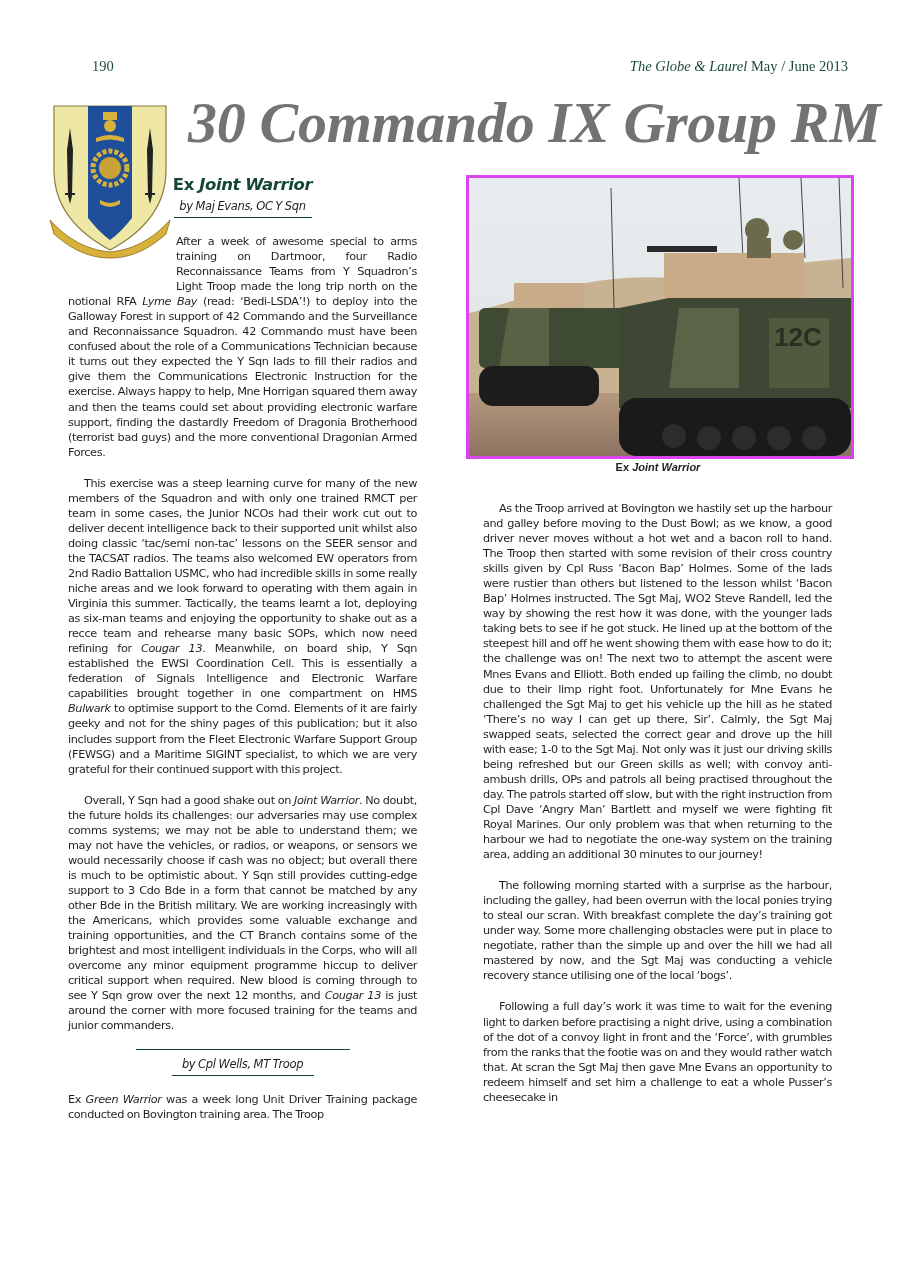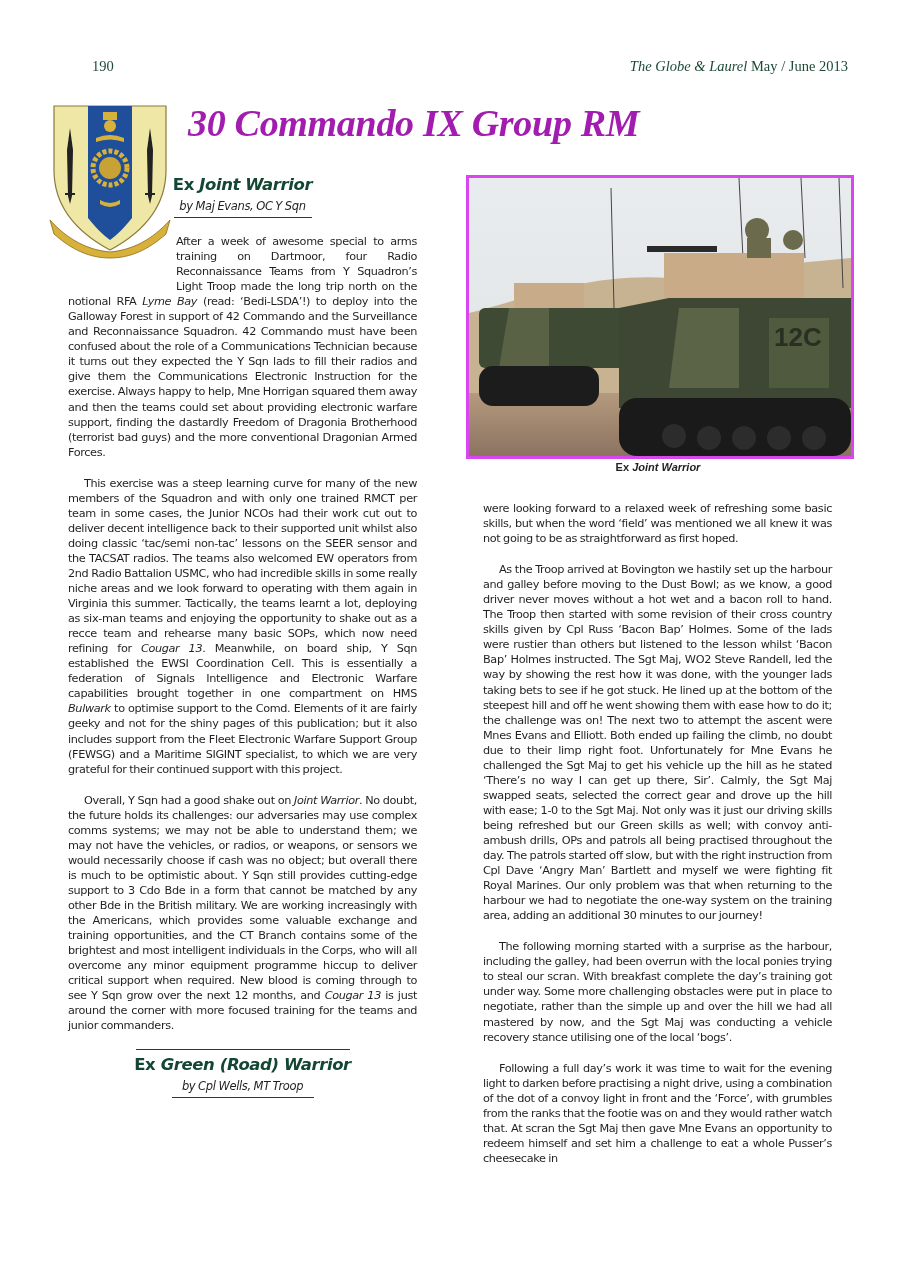--- a/index.html
+++ b/index.html
@@ -2,21 +2,21 @@
 <html><head>
 <meta charset="utf-8">
 <style>
   html, body { margin: 0; padding: 0; background: #ffffff; }
   body { width: 908px; height: 1280px; position: relative; overflow: hidden; color: #231f20; }
   .runhead { position: absolute; top: 58px; left: 52px; right: 60px; height: 20px; font-family: "Liberation Serif", serif; font-size: 14.5px; color: #1d4a36; }
   .runhead .pg { position: absolute; left: 0; top: 0; margin-left: 40px; }
   .runhead .pub { position: absolute; right: 0; top: 0; text-align: center; }
   .runhead .pub i { font-style: italic; }
   .crest { position: absolute; left: 48px; top: 100px; width: 124px; height: 160px; }
-  .title { position: absolute; left: 188px; top: 88px; width: 670px; font-family: "Liberation Serif", serif; font-style: italic; font-weight: bold; font-size: 38px; line-height: 70px; color: #a21caf; white-space: nowrap; letter-spacing: -0.3px; }
+  .title { position: absolute; left: 188px; top: 88px; width: 670px; font-family: "Liberation Serif", serif; font-style: italic; font-weight: bold; font-size: 58px; line-height: 70px; color: #737373; white-space: nowrap; letter-spacing: -0.3px; }
   .col { position: absolute; font-family: "DejaVu Sans", sans-serif; font-size: 11.25px; line-height: 15.05px; text-align: justify; color: #231f20; letter-spacing: -0.35px; word-spacing: -0.5px; }
   .col p { margin: 16px; text-indent: 16px; }
   .col p.noind { text-indent: 0; }
   .left { left: 52px; top: 174px; width: 381px; }
   .right { left: 467px; top: 485px; width: 381px; }
   .head { text-align: center; font-family: "DejaVu Sans", sans-serif; font-weight: bold; font-size: 16.5px; line-height: 22px; color: #134733; margin: 0; text-indent: 0; letter-spacing: -0.4px; word-spacing: 0; }
   .head i { font-style: italic; }
   .byline { text-align: center; font-style: italic; font-size: 11.5px; line-height: 20px; margin: 0 auto 4px auto; width: 138px; border-bottom: 1px solid #134733; padding-bottom: 1px; text-indent: 0; }
   .byline2 { width: 142px; }
   .float-crest { float: left; width: 124px; height: 66px; margin: 0 4px 0 -4px; shape-outside: polygon(0 0, 100% 0, 100% 100%, 0 100%); }
@@ -52,22 +52,22 @@
 <div class="title">30 Commando IX Group RM</div>
 
 <div class="col left">
   <div class="head"><span>Ex</span> <i>Joint Warrior</i></div>
   <div class="byline">by Maj Evans, OC Y Sqn</div>
   <div class="float-crest"></div>
   <p class="noind" style="text-indent:0"><span>After a week of awesome special to arms training on Dartmoor, four Radio Reconnaissance Teams from Y Squadron’s Light Troop made the long trip north on the notional RFA </span><i>Lyme Bay</i><span> (read: ‘Bedi-LSDA’!) to deploy into the Galloway Forest in support of 42 Commando and the Surveillance and Reconnaissance Squadron. 42 Commando must have been confused about the role of a Communications Technician because it turns out they expected the Y Sqn lads to fill their radios and give them the Communications Electronic Instruction for the exercise. Always happy to help, Mne Horrigan squared them away and then the teams could set about providing electronic warfare support, finding the dastardly Freedom of Dragonia Brotherhood (terrorist bad guys) and the more conventional Dragonian Armed Forces.</span></p>
   <p><span>This exercise was a steep learning curve for many of the new members of the Squadron and with only one trained RMCT per team in some cases, the Junior NCOs had their work cut out to deliver decent intelligence back to their supported unit whilst also doing classic ‘tac/semi non-tac’ lessons on the SEER sensor and the TACSAT radios. The teams also welcomed EW operators from 2nd Radio Battalion USMC, who had incredible skills in some really niche areas and we look forward to operating with them again in Virginia this summer. Tactically, the teams learnt a lot, deploying as six-man teams and enjoying the opportunity to shake out as a recce team and rehearse many basic SOPs, which now need refining for </span><i>Cougar 13</i><span>. Meanwhile, on board ship, Y Sqn established the EWSI Coordination Cell. This is essentially a federation of Signals Intelligence and Electronic Warfare capabilities brought together in one compartment on HMS </span><i>Bulwark</i><span> to optimise support to the Comd. Elements of it are fairly geeky and not for the shiny pages of this publication; but it also includes support from the Fleet Electronic Warfare Support Group (FEWSG) and a Maritime SIGINT specialist, to which we are very grateful for their continued support with this project.</span></p>
   <p><span>Overall, Y Sqn had a good shake out on </span><i>Joint Warrior</i><span>. No doubt, the future holds its challenges: our adversaries may use complex comms systems; we may not be able to understand them; we may not have the vehicles, or radios, or weapons, or sensors we would necessarily choose if cash was no object; but overall there is much to be optimistic about. Y Sqn still provides cutting-edge support to 3 Cdo Bde in a form that cannot be matched by any other Bde in the British military. We are working increasingly with the Americans, which provides some valuable exchange and training opportunities, and the CT Branch contains some of the brightest and most intelligent individuals in the Corps, who will all overcome any minor equipment programme hiccup to deliver critical support when required. New blood is coming through to see Y Sqn grow over the next 12 months, and </span><i>Cougar 13</i><span> is just around the corner with more focused training for the teams and junior commanders.</span></p>
   <div class="rule"></div>
-  <div class="head"><span>Ex</span> <i>Green (Road) Warrior</i></div>
   <div class="byline byline2">by Cpl Wells, MT Troop</div>
+  <p class="noind"><span>Ex </span><i>Green Warrior</i><span id="continued"> was a week long Unit Driver Training package conducted on Bovington training area. The Troop</span></p>
 </div>
 
 <div class="photo">
   <svg width="382" height="278" viewBox="0 0 382 278" xmlns="http://www.w3.org/2000/svg">
     <defs>
       <linearGradient id="sky" x1="0" y1="0" x2="0" y2="1">
           <stop offset="0" stop-color="#e9ecee"></stop>
           <stop offset="1" stop-color="#dfe3e4"></stop>
         </linearGradient>
       <linearGradient id="ground" x1="0" y1="0" x2="0" y2="1">
@@ -103,17 +103,16 @@
         <circle cx="240" cy="260" r="12"></circle>
         <circle cx="275" cy="260" r="12"></circle>
         <circle cx="310" cy="260" r="12"></circle>
         <circle cx="345" cy="260" r="12"></circle>
       </g>
   </svg>
 </div>
 <div class="caption"><span>Ex</span> <i>Joint Warrior</i></div>
 
 <div class="col right">
-  <p class="noind" id="right-cont">were looking forward to a relaxed week of refreshing some basic skills, but when the word ‘field’ was mentioned we all knew it was not going to be as straightforward as first hoped.</p>
   <p>As the Troop arrived at Bovington we hastily set up the harbour and galley before moving to the Dust Bowl; as we know, a good driver never moves without a hot wet and a bacon roll to hand. The Troop then started with some revision of their cross country skills given by Cpl Russ ‘Bacon Bap’ Holmes. Some of the lads were rustier than others but listened to the lesson whilst ‘Bacon Bap’ Holmes instructed. The Sgt Maj, WO2 Steve Randell, led the way by showing the rest how it was done, with the younger lads taking bets to see if he got stuck. He lined up at the bottom of the steepest hill and off he went showing them with ease how to do it; the challenge was on! The next two to attempt the ascent were Mnes Evans and Elliott. Both ended up failing the climb, no doubt due to their limp right foot. Unfortunately for Mne Evans he challenged the Sgt Maj to get his vehicle up the hill as he stated ‘There’s no way I can get up there, Sir’. Calmly, the Sgt Maj swapped seats, selected the correct gear and drove up the hill with ease; 1-0 to the Sgt Maj. Not only was it just our driving skills being refreshed but our Green skills as well; with convoy anti-ambush drills, OPs and patrols all being practised throughout the day. The patrols started off slow, but with the right instruction from Cpl Dave ‘Angry Man’ Bartlett and myself we were fighting fit Royal Marines. Our only problem was that when returning to the harbour we had to negotiate the one-way system on the training area, adding an additional 30 minutes to our journey!</p>
   <p>The following morning started with a surprise as the harbour, including the galley, had been overrun with the local ponies trying to steal our scran. With breakfast complete the day’s training got under way. Some more challenging obstacles were put in place to negotiate, rather than the simple up and over the hill we had all mastered by now, and the Sgt Maj was conducting a vehicle recovery stance utilising one of the local ‘bogs’.</p>
   <p>Following a full day’s work it was time to wait for the evening light to darken before practising a night drive, using a combination of the dot of a convoy light in front and the ‘Force’, with grumbles from the ranks that the footie was on and they would rather watch that. At scran the Sgt Maj then gave Mne Evans an opportunity to redeem himself and set him a challenge to eat a whole Pusser’s cheesecake in</p>
 </div>
 
 </body></html>

